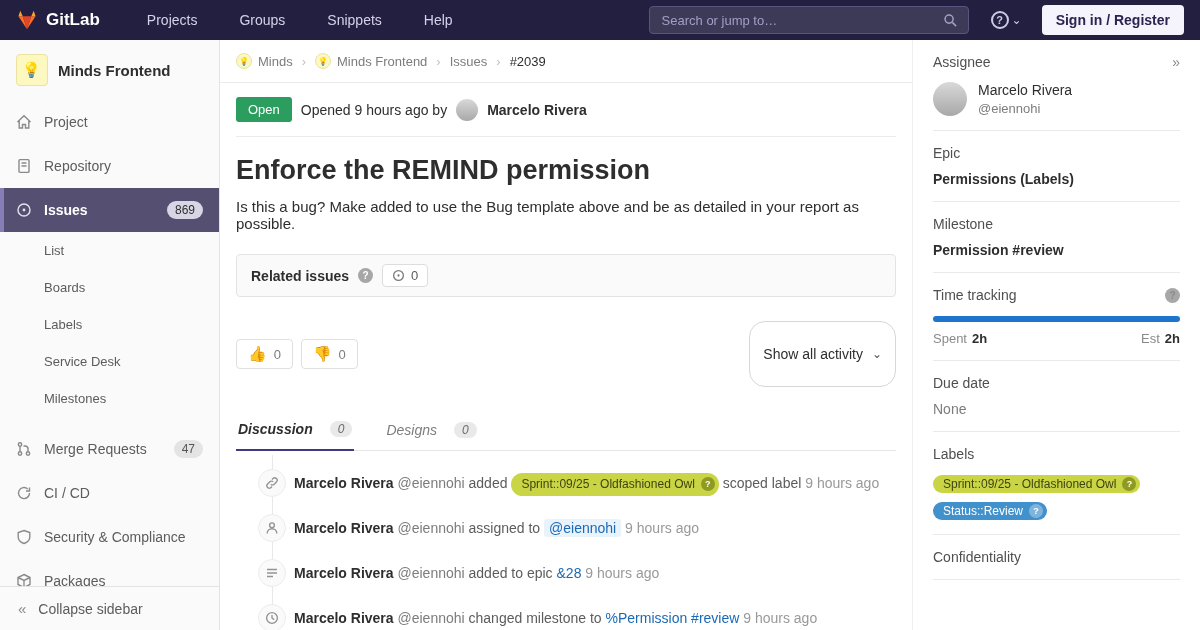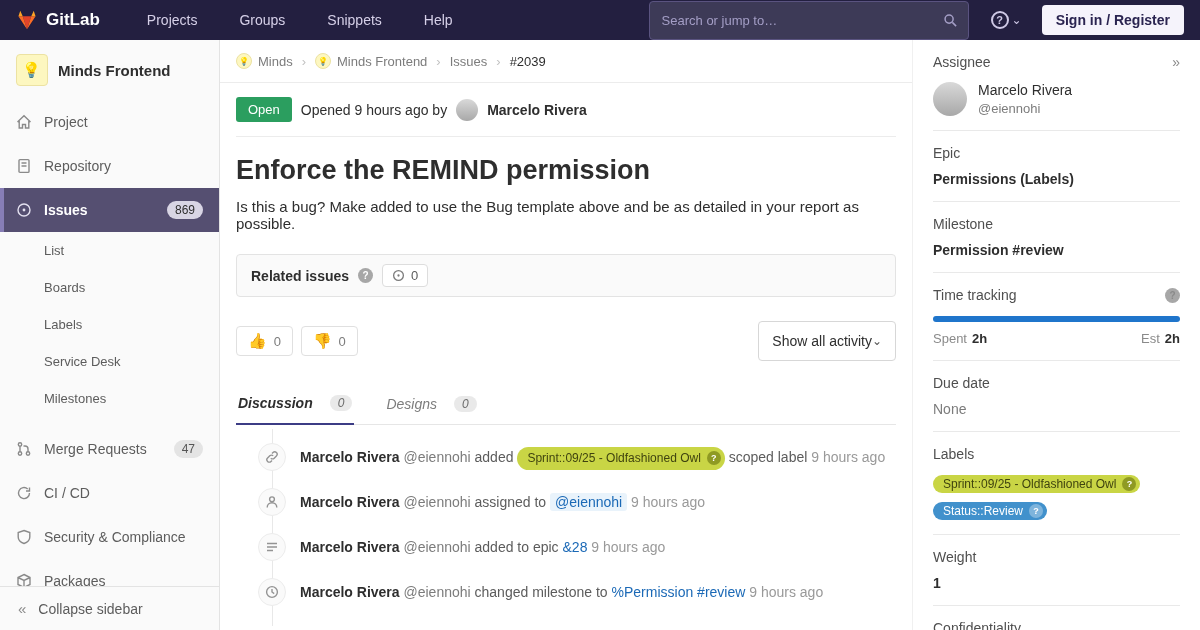--- a/index.html
+++ b/index.html
@@ -10,21 +10,21 @@
   }
   svg { display:block; }
 
   
   .navbar { position:absolute; top:0; left:0; right:0; height:40px; background:#231f40;
     display:flex; align-items:center; padding:0 16px; gap:8px; z-index:30; }
   .brand { display:flex; align-items:center; gap:8px; color:#fff; font-weight:bold; font-size:17px; cursor:pointer; }
   .nav-menu { display:flex; margin-left:28px; gap:20px; }
   .nav-item { color:#d6d0e8; font-size:14px; padding:6px 11px; border-radius:3px; cursor:pointer; }
   .nav-spacer { flex:1; }
-  .search-box { width:320px; height:39px; background:rgba(255,255,255,0.12); border:1px solid #5a5380;
+  .search-box { width:320px; height:28px; background:rgba(255,255,255,0.12); border:1px solid #5a5380;
     border-radius:4px; display:flex; align-items:center; padding:0 10px; }
   .search-box input { flex:1; background:transparent; border:none; outline:none; color:#fff; font-size:13px; font-family:inherit; }
   .search-box input::placeholder { color:#a49ec6; }
   .help-btn { display:flex; align-items:center; gap:3px; color:#cfc9e6; margin:0 12px 0 14px; cursor:pointer; }
   .help-circle { width:18px; height:18px; border:2px solid #cfc9e6; border-radius:50%; font-size:11px; font-weight:bold;
     display:flex; align-items:center; justify-content:center; }
   .chev { font-size:12px; line-height:1; }
   .signin-btn { background:#f5f3fb; color:#2a2450; font-weight:700; font-size:14px; padding:7px 14px; border-radius:4px; cursor:pointer; }
 
   
@@ -72,32 +72,32 @@
   .related-title { font-weight:700; font-size:14px; }
   .q-circle { width:15px; height:15px; border-radius:50%; background:#a7a7a7; color:#fff; font-size:10px; font-weight:bold;
     display:inline-flex; align-items:center; justify-content:center; flex-shrink:0; }
   .related-count { display:flex; align-items:center; gap:6px; border:1px solid #ddd; background:#fff; border-radius:4px;
     padding:3px 9px; font-size:13px; color:#5c5c5c; cursor:pointer; }
 
   .awards-row { display:flex; align-items:center; gap:8px; margin-top:24px; }
   .award-btn { display:flex; align-items:center; gap:7px; border:1px solid #e0e0e0; border-radius:4px; padding:5px 11px;
     font-size:13px; color:#7c7c7c; background:#fff; cursor:pointer; }
   .award-emoji { font-size:15px; }
-  .activity-dropdown { margin-left:auto; display:flex; align-items:center; border:1px solid #d7d7d7; border-radius:4px;
-    padding:11px 13px; font-size:14px; color:#2e2e2e; background:#fff; cursor:pointer; }
+  .activity-dropdown { margin-left:auto; display:flex; align-items:center; gap:9px; border:1px solid #d7d7d7; border-radius:16px;
+    padding:24px 13px; font-size:14px; color:#2e2e2e; background:#fff; cursor:pointer; }
   .activity-dropdown .chev { color:#555; }
 
   .tabs { display:flex; gap:30px; border-bottom:1px solid #e6e6e6; margin-top:22px; }
   .tab { display:flex; align-items:center; gap:17px; padding:12px 2px; font-size:14px; color:#7c7c7c; cursor:pointer;font-style:italic; }
   .tab.active { color:#2e2e2e; font-weight:700; border-bottom:2px solid #3c3c85; margin-bottom:-1px; }
   .tab-count { background:#e9e9e9; color:#6c6c6c; font-size:12px; padding:1px 8px; border-radius:9px; font-weight:400; }
 
   .notes { position:relative; padding-top:18px; }
   .notes::before { content:""; position:absolute; left:36px; top:4px; bottom:-20px; width:1px; background:#e8e8e8; }
-  .note { display:flex; gap:14px; margin-bottom:17px; position:relative; }
+  .note { display:flex; gap:8px; margin-bottom:17px; position:relative; }
   .note-icon { width:28px; height:28px; border-radius:50%; background:#fafafa; border:1px solid #ececec; color:#949494;
     display:flex; align-items:center; justify-content:center; margin-left:22px; flex-shrink:0; }
   .note-body { font-size:14px; color:#5c5c5c; line-height:1.6; padding-top:3px; }
   .note-author { font-weight:700; color:#2e2e2e; }
   .note-handle { color:#7c7c7c; }
   .note-time { color:#999; }
   .link-blue { color:#1b69b6; cursor:pointer; }
   .self-ref { color:#1b69b6; background:#e9f3fb; padding:1px 5px; border-radius:3px; cursor:pointer; }
 
   .scoped-label { display:inline-flex; align-items:center; gap:6px; background:#c9d545; color:#3f430f; font-size:12px;
@@ -449,26 +449,20 @@
         <span>Sprint::09/25 - Oldfashioned Owl</span>
         <span class="scoped-q">?</span>
       </span>
       <span class="scoped-label blue">
         <span>Status::Review</span>
         <span class="scoped-q">?</span>
       </span>
     </div>
   </div>
 
-  <div class="rblock">
-    <div class="rtitle">
-        <span>Weight</span>
-      </div>
-    <div class="rvalue-bold">1</div>
-  </div>
 
   <div class="rblock">
     <div class="rtitle">
         <span>Confidentiality</span>
       </div>
   </div>
 
 </div>
 
 </body></html>

